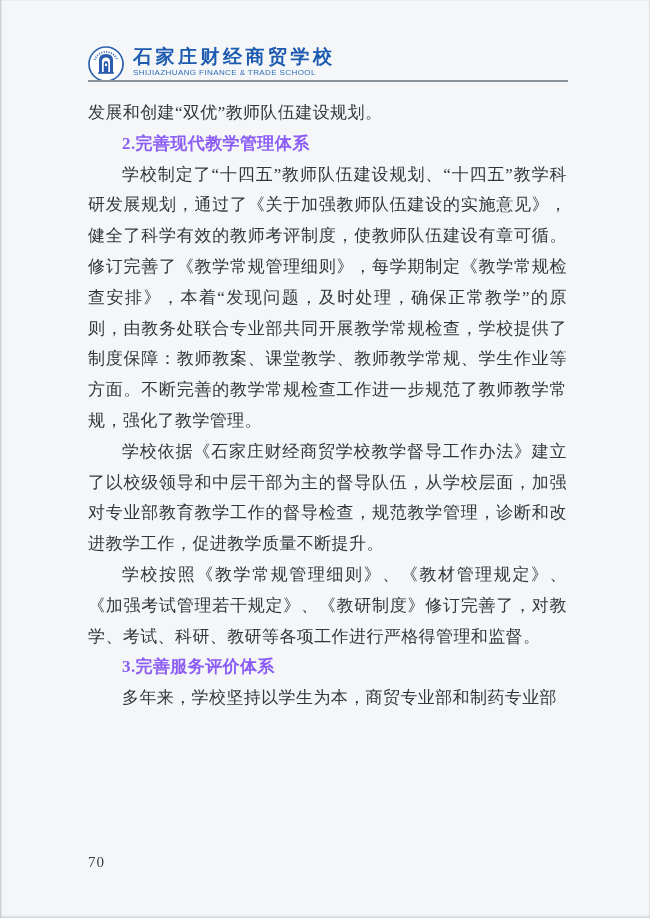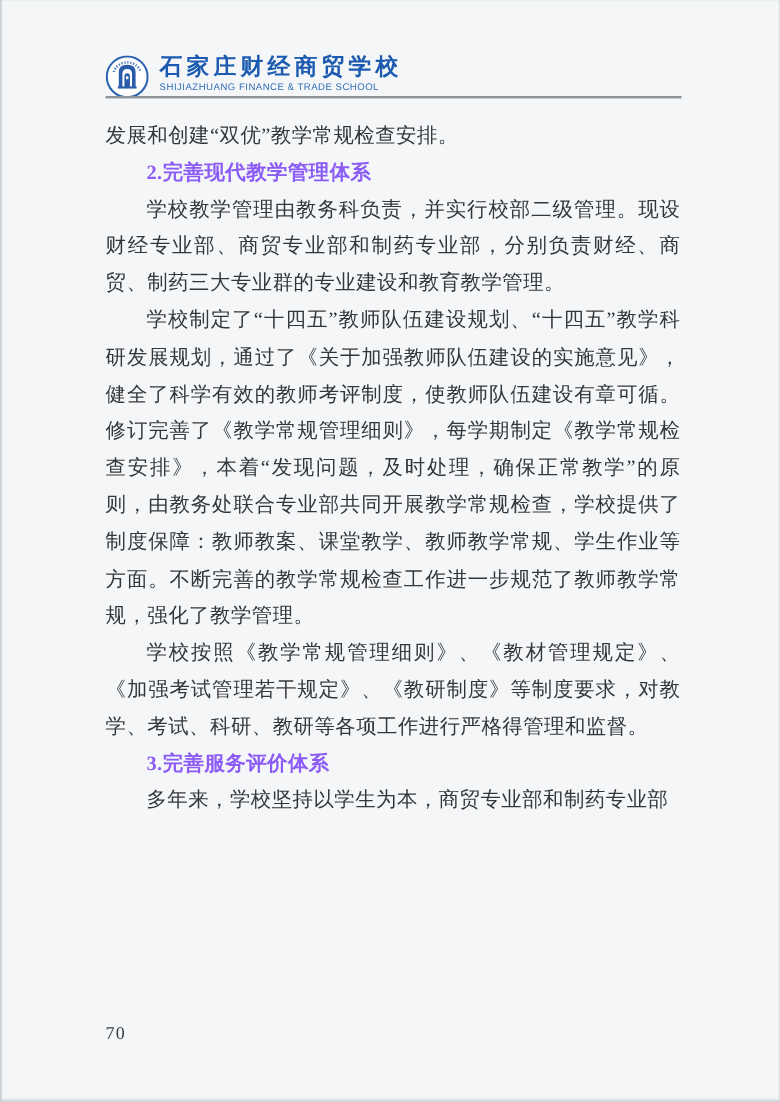--- a/index.html
+++ b/index.html
@@ -96,24 +96,24 @@
     </svg>
     <div class="brand-text">
       <div class="school-name-zh">石家庄财经商贸学校</div>
       <div class="school-name-en">SHIJIAZHUANG FINANCE &amp; TRADE SCHOOL</div>
     </div>
   </div>
 
   <div class="header-rule"></div>
 
   <div class="doc">
-      <p class="continued">发展和创建“双优”教学常规检查安排。</p>
+      <p class="continued">发展和创建“双优”教师队伍建设规划。</p>
       <p class="heading">2.完善现代教学管理体系</p>
-      <p class="body">学校教学管理由教务科负责，并实行校部二级管理。现设财经专业部、商贸专业部和制药专业部，分别负责财经、商贸、制药三大专业群的专业建设和教育教学管理。</p>
       <p class="body">学校制定了“十四五”教师队伍建设规划、“十四五”教学科研发展规划，通过了《关于加强教师队伍建设的实施意见》，健全了科学有效的教师考评制度，使教师队伍建设有章可循。修订完善了《教学常规管理细则》，每学期制定《教学常规检查安排》，本着“发现问题，及时处理，确保正常教学”的原则，由教务处联合专业部共同开展教学常规检查，学校提供了制度保障：教师教案、课堂教学、教师教学常规、学生作业等方面。不断完善的教学常规检查工作进一步规范了教师教学常规，强化了教学管理。</p>
-      <p class="body">学校按照《教学常规管理细则》、《教材管理规定》、《加强考试管理若干规定》、《教研制度》等制度要求，对教学、考试、科研、教研等各项工作进行严格得管理和监督。</p>
+      <p class="body">学校依据《石家庄财经商贸学校教学督导工作办法》建立了以校级领导和中层干部为主的督导队伍，从学校层面，加强对专业部教育教学工作的督导检查，规范教学管理，诊断和改进教学工作，促进教学质量不断提升。</p>
+      <p class="body">学校按照《教学常规管理细则》、《教材管理规定》、《加强考试管理若干规定》、《教研制度》修订完善了，对教学、考试、科研、教研等各项工作进行严格得管理和监督。</p>
       <p class="heading">3.完善服务评价体系</p>
       <p class="body">多年来，学校坚持以学生为本，商贸专业部和制药专业部</p>
     </div>
 
   <div class="page-number">70</div>
 
 </div>
 
 </body></html>

